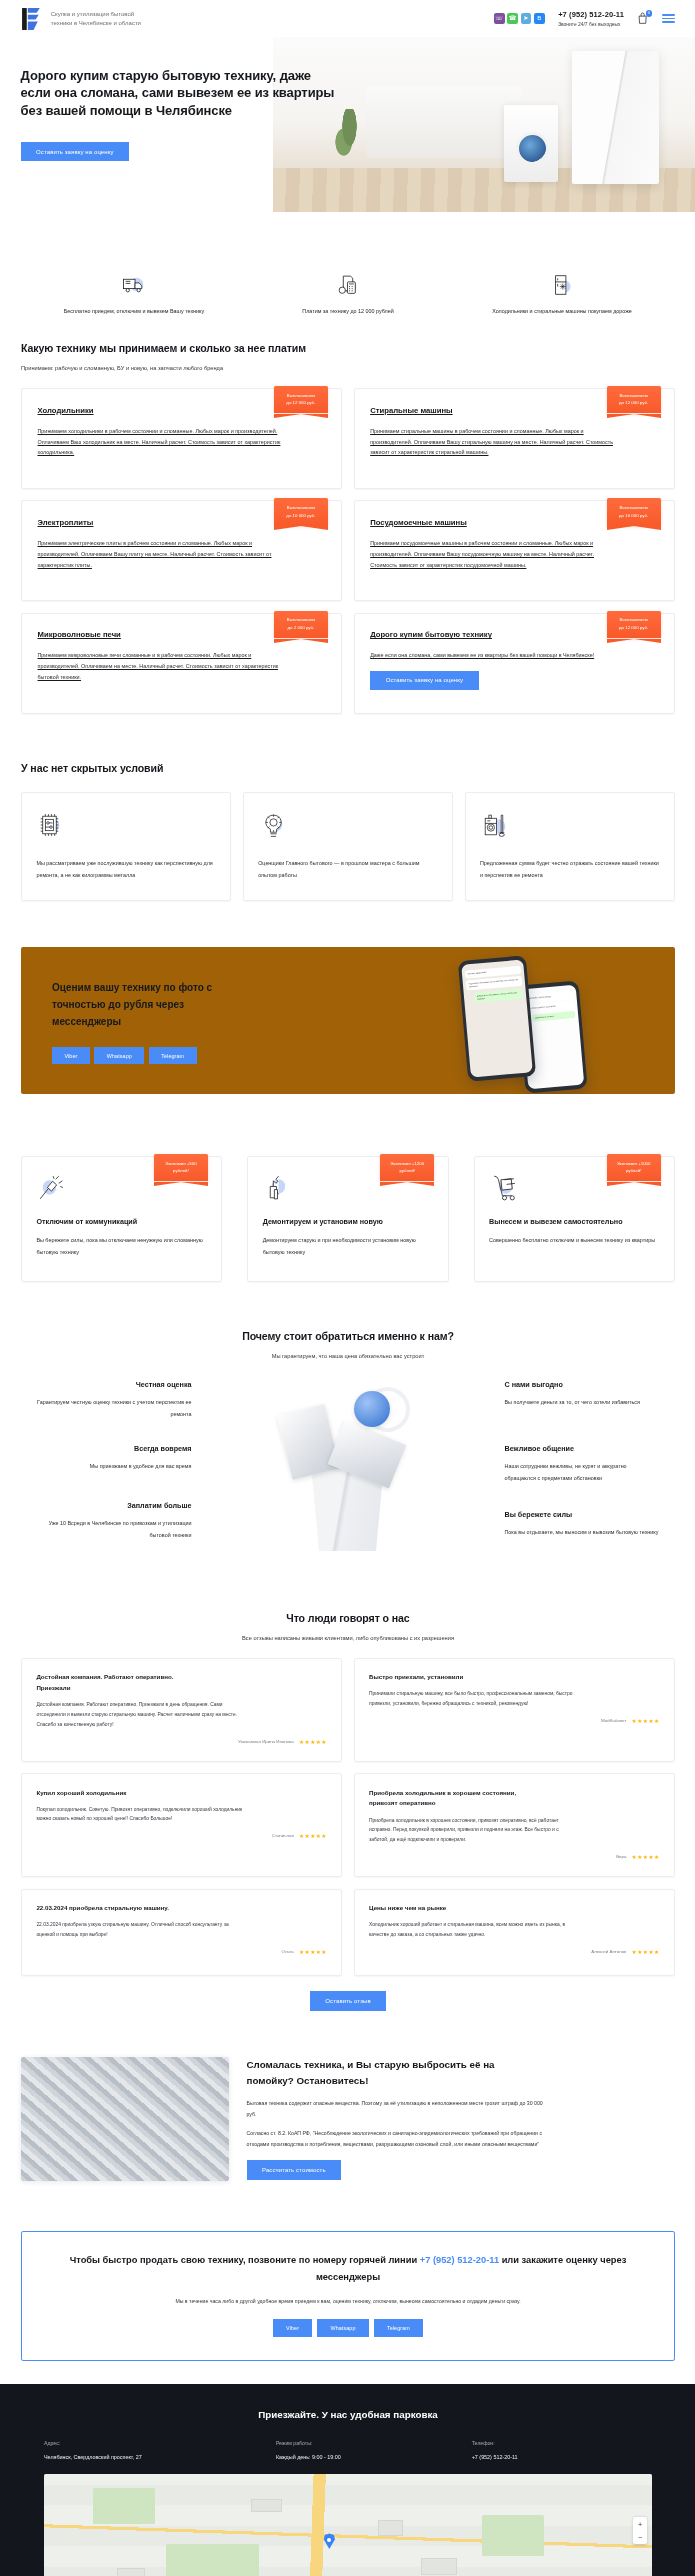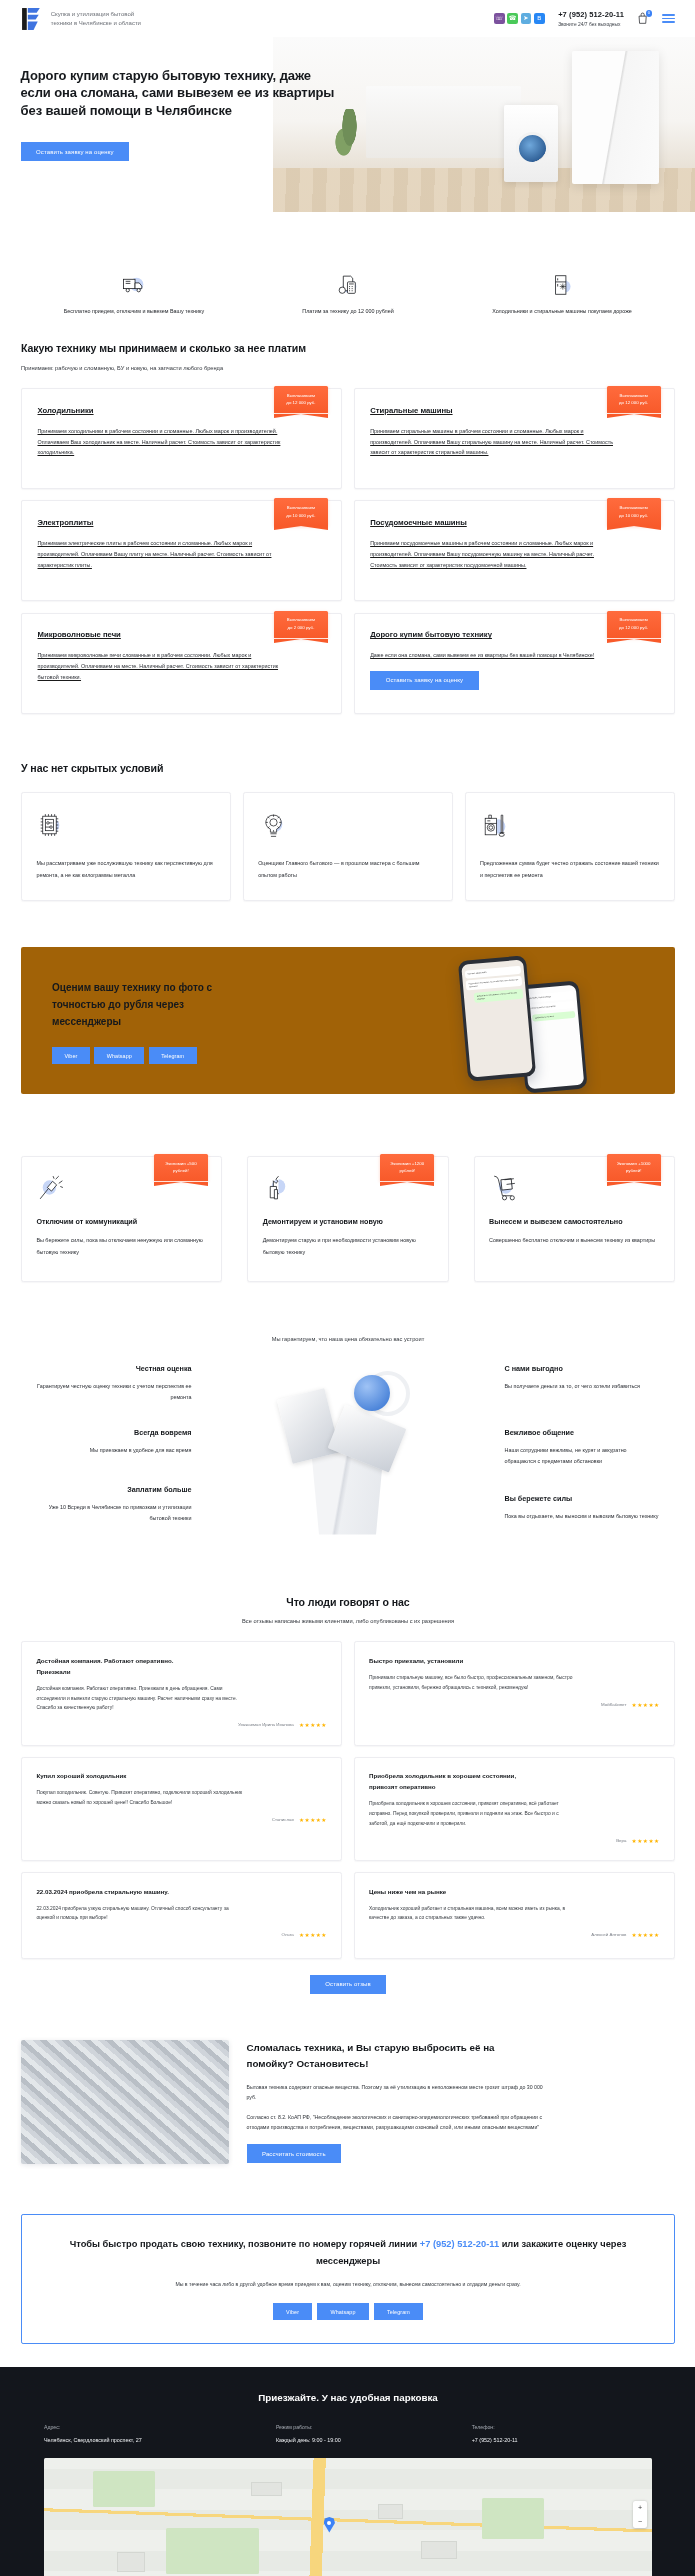--- a/index.html
+++ b/index.html
@@ -575,20 +575,21 @@
         </div>
         <h3>Вынесем и вывезем самостоятельно</h3>
         <p>Совершенно бесплатно отключим и вынесем технику из квартиры</p>
       </div>
     </div>
   </div>
 </section>
 
 <section class="section">
   <div class="wrap">
+    <h2 class="sec-title center">Почему стоит обратиться именно к нам?</h2>
     <p class="sec-sub center">Мы гарантируем, что наша цена обязательно вас устроит</p>
 
     <div class="why-wrap">
       <div class="why-art">
         <div class="trash-can"></div>
         <div class="waste w1"></div>
         <div class="waste w2"></div>
         <div class="waste w4"></div>
         <div class="waste w3"></div>
       </div>

